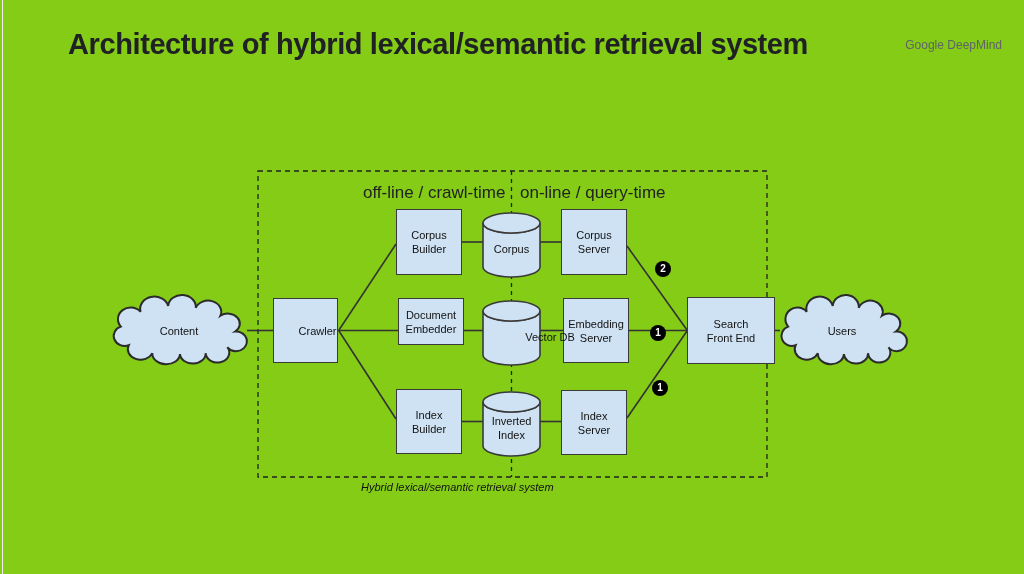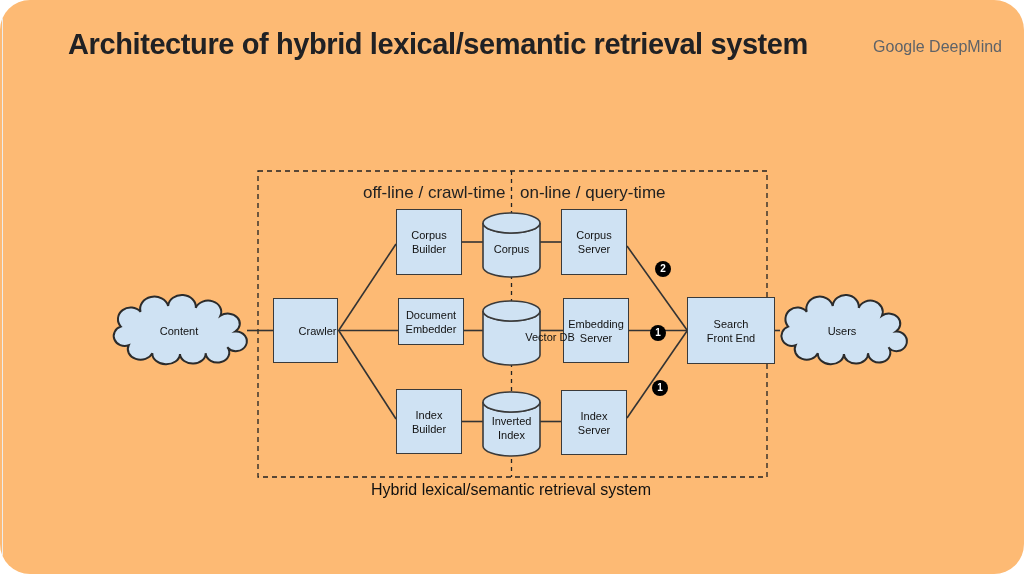--- a/index.html
+++ b/index.html
@@ -5,44 +5,43 @@
   html, body {
     margin: 0;
     padding: 0;
     background: #ffffff;
     font-family: "Liberation Sans", sans-serif;
   }
   .slide {
     position: relative;
     width: 1024px;
     height: 574px;
-    background: #fdba74;
+    background: #84cc16;
     overflow: hidden;
-    border-radius: 30px;
   }
   .left-edge {
     position: absolute;
     left: 2px; top: 0;
     width: 1px; height: 574px;
     background: #ececec;
   }
   .slide-title {
     position: absolute;
     left: 68px; top: 28px;
     margin: 0;
     font-size: 29px;
     font-weight: 600;
     letter-spacing: -0.4px;
     color: #202124;
     white-space: nowrap;
   }
   .brand {
     position: absolute;
     right: 22px; top: 38px;
-    font-size: 16px;
+    font-size: 12px;
     font-weight: 500;
     color: #5f6368;
     white-space: nowrap;
   }
   .diagram-svg {
     position: absolute;
     left: 0; top: 0;
   }
   .node-box {
     position: absolute;
@@ -76,24 +75,24 @@
     font-size: 17px;
     color: #222222;
     white-space: nowrap;
   }
   .zone-offline { left: 363px; width: 140px; text-align: right; }
   .zone-online  { left: 520px; width: 140px; text-align: left; }
   .caption {
     position: absolute;
     left: 361px; top: 481px;
     width: 300px;
-    text-align: center;
-    font-size: 16px;
+    font-size: 11px;
     color: #111111;
     white-space: nowrap;
+    font-style: italic;
   }
   .badge {
     position: absolute;
     width: 16px; height: 16px;
     border-radius: 50%;
     background: #000000;
     color: #ffffff;
     font-size: 10px;
     font-weight: bold;
     line-height: 16px;

